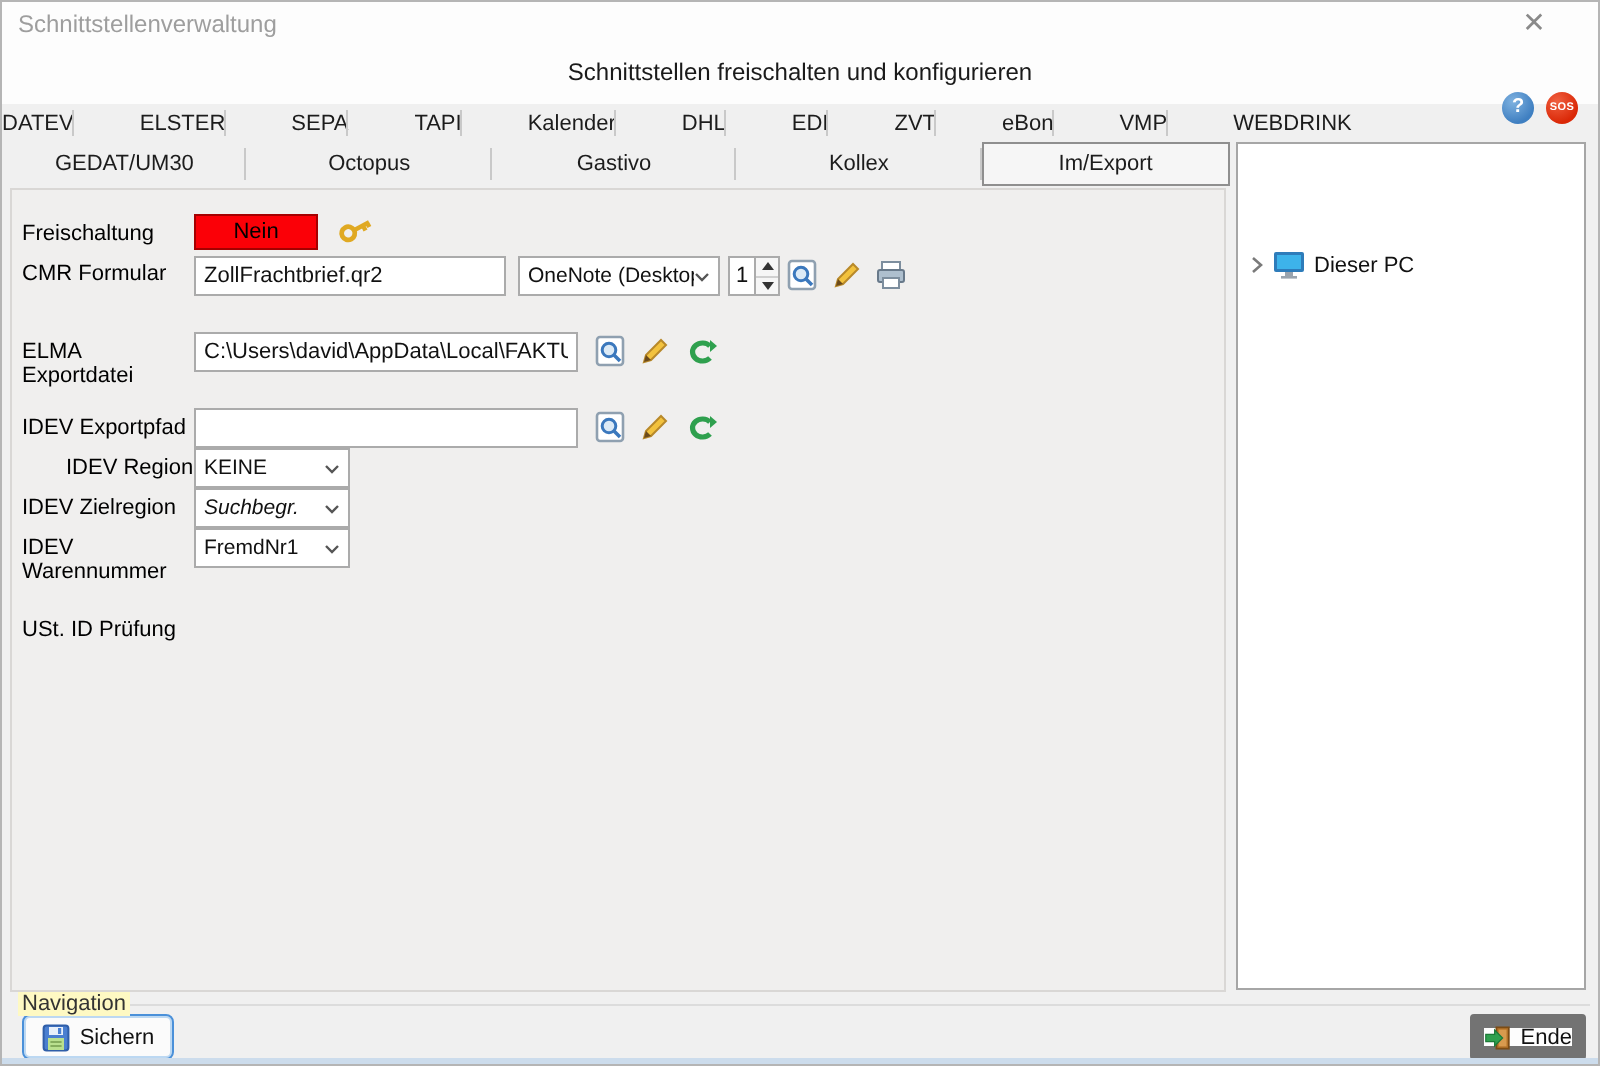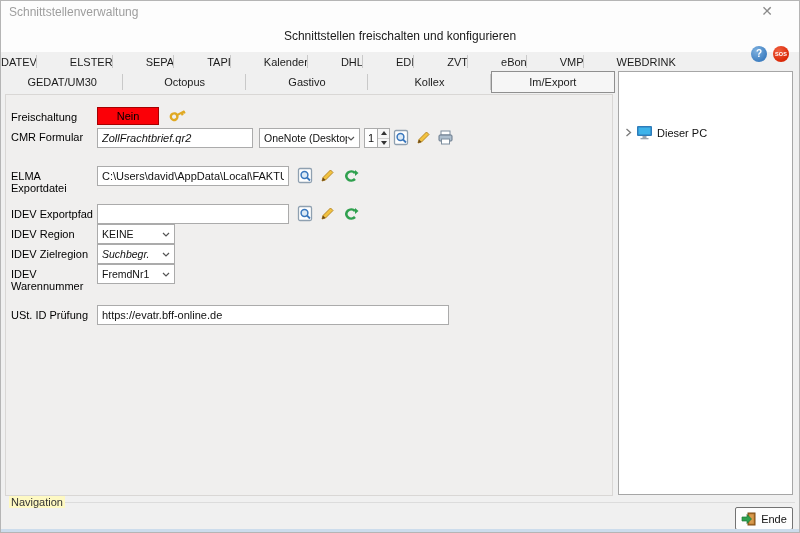--- a/index.html
+++ b/index.html
@@ -62,21 +62,21 @@
   .tri-up   { width:0; height:0; border-left:3px solid transparent; border-right:3px solid transparent; border-bottom:4px solid #333; }
   .tri-down { width:0; height:0; border-left:3px solid transparent; border-right:3px solid transparent; border-top:4px solid #333; }
   .ibtn { position:absolute; width:17px; height:17px; cursor:pointer; }
 
   
   .nav-label { position:absolute; left:8px; top:495px; font-size:11px; color:#333; background:#fef9c3; padding:0 2px; z-index:2; }
   .nav-line  { position:absolute; left:64px; top:501px; width:730px; height:1px; background:#dcdcdc; }
   .btn { position:absolute; top:506px; height:23px; display:flex; align-items:center; gap:5px;
          justify-content:center; background:#fbfbfb; font-size:11px; cursor:pointer; }
   .save-btn { left:10px; width:76px; border:1px solid #4a90d9; border-radius:4px; box-shadow:0 0 0 1px #bcd8f2 inset; }
-  .end-btn  { left:734px; width:58px; border:1px solid #737373; border-radius:2px; background:#fdfdfd; }
+  .end-btn  { left:734px; width:58px; border:7px solid #737373; border-radius:2px; background:#fdfdfd; }
   .bottom-strip { position:absolute; left:0; top:528px; width:100%; height:5px; background:#ccdcec; }
 </style>
 </head>
 <body>
 
 <div id="window">
 
   <div class="titlebar">
     <span class="win-title">Schnittstellenverwaltung</span>
     <span class="close-btn">✕</span>
@@ -117,21 +117,21 @@
   <span class="ibtn" style="left:166px; top:103px;">
     <svg width="20" height="20" viewBox="0 0 20 20">
         <g transform="rotate(-28 10 10)">
       <circle cx="6.2" cy="11" r="3.3" fill="none" stroke="#e0a922" stroke-width="2.4"></circle>
       <path d="M9.5 11 H18 M14.5 11 v2.8 M17 11 v2.2" stroke="#e0a922" stroke-width="2.2" fill="none"></path>
     </g>
       </svg>
   </span>
 
   <div class="flabel" style="top:130px;">CMR Formular</div>
-  <input class="tinput" style="left: 96px; top: 127px; width: 156px; font-style: italic;" value="ZollFrachtbrief.qr2">
+  <input class="tinput" style="left: 96px; top: 127px; width: 156px;" value="ZollFrachtbrief.qr2">
   <div class="combo" style="left:258px; top:127px; width:101px;">
     <span class="ctext">OneNote (Desktop)</span>
     <svg width="8" height="5" viewBox="0 0 8 5">
         <polyline points="1,1 4,4 7,1" fill="none" stroke="#555" stroke-width="1.2"></polyline>
       </svg>
   </div>
   <div class="spinner">
     <span class="spin-num">1</span>
     <span class="spin-btns">
       <span class="spin-btn">
@@ -200,21 +200,21 @@
       <path d="M3 14 L4 10.5 L6.5 13 Z" fill="#6b4a1b"></path>
     </svg>
   </span>
   <span class="ibtn" style="left:341px; top:204px;">
     <svg width="17" height="17" viewBox="0 0 17 17">
       <path d="M13 6 A5 4.5 0 1 0 13 12" fill="none" stroke="#2fa04e" stroke-width="2.6"></path>
       <polygon points="13,3 13,9 16.5,6" fill="#2fa04e"></polygon>
     </svg>
   </span>
 
-  <div class="flabel" style="top:227px;">IDEV Region</div>
+  <div class="flabel" style="top:227px;margin-left:22px;">IDEV Region</div>
   <div class="combo" style="left:96px; top:223px; width:78px;">
     <span class="ctext">KEINE</span>
     <svg width="8" height="5" viewBox="0 0 8 5">
         <polyline points="1,1 4,4 7,1" fill="none" stroke="#555" stroke-width="1.2"></polyline>
       </svg>
   </div>
 
   <div class="flabel" style="top:247px;">IDEV Zielregion</div>
   <div class="combo" style="left:96px; top:243px; width:78px;font-style:italic;">
     <span class="ctext">Suchbegr.</span>
@@ -225,40 +225,50 @@
 
   <div class="flabel" style="top:267px;">IDEV Warennummer</div>
   <div class="combo" style="left:96px; top:263px; width:78px;">
     <span class="ctext">FremdNr1</span>
     <svg width="8" height="5" viewBox="0 0 8 5">
         <polyline points="1,1 4,4 7,1" fill="none" stroke="#555" stroke-width="1.2"></polyline>
       </svg>
   </div>
 
   <div class="flabel" style="top:308px;">USt. ID Prüfung</div>
-  <input class="tinput" style="left: 96px; top: 304px; width: 352px;" value="https://evatr.bff-online.de">
 
   <div class="tree-panel">
     <div class="tree-item">
       <svg width="7" height="9" viewBox="0 0 7 9">
           <polyline points="1.5,1 5.5,4.5 1.5,8" fill="none" stroke="#7a7a7a" stroke-width="1.3"></polyline>
         </svg>
       <svg width="17" height="15" viewBox="0 0 17 15">
         <rect x="1" y="1" width="15" height="10" rx="1" fill="#2e7cba"></rect>
         <rect x="2.5" y="2.5" width="12" height="7" fill="#3db3ea"></rect>
         <rect x="6.5" y="11" width="4" height="2" fill="#9aa4ae"></rect>
         <rect x="4.5" y="13" width="8" height="1.3" fill="#9aa4ae"></rect>
       </svg>
       <span class="tree-label">Dieser PC</span>
     </div>
   </div>
 
   <div class="nav-label">Navigation</div>
   <div class="nav-line"></div>
 
+  <div class="btn save-btn">
+    <svg width="14" height="14" viewBox="0 0 14 14">
+      <rect x="0.8" y="0.8" width="12.4" height="12.4" rx="1.5" fill="#4a7fd0" stroke="#2f5ea8" stroke-width="1"></rect>
+      <rect x="3.5" y="1.5" width="7" height="4" fill="#e8f0fa"></rect>
+      <rect x="8" y="2" width="1.6" height="3" fill="#4a7fd0"></rect>
+      <rect x="3" y="7" width="8" height="6" fill="#b9e08e"></rect>
+      <line x1="4.2" y1="9" x2="9.8" y2="9" stroke="#7fa858" stroke-width="0.9"></line>
+      <line x1="4.2" y1="11" x2="9.8" y2="11" stroke="#7fa858" stroke-width="0.9"></line>
+    </svg>
+    <span>Sichern</span>
+  </div>
 
   <div class="btn end-btn">
     <svg width="15" height="14" viewBox="0 0 15 14">
       <rect x="7" y="1" width="7" height="12" fill="#b5742a" stroke="#7c4c15" stroke-width="1"></rect>
       <rect x="8.3" y="2.3" width="4.4" height="9.4" fill="#d89a4e"></rect>
       <polygon points="1,5 6,5 6,2.5 10.5,7 6,11.5 6,9 1,9" fill="#2fa04e" stroke="#1d7a38" stroke-width="0.7"></polygon>
     </svg>
     <span>Ende</span>
   </div>
 

